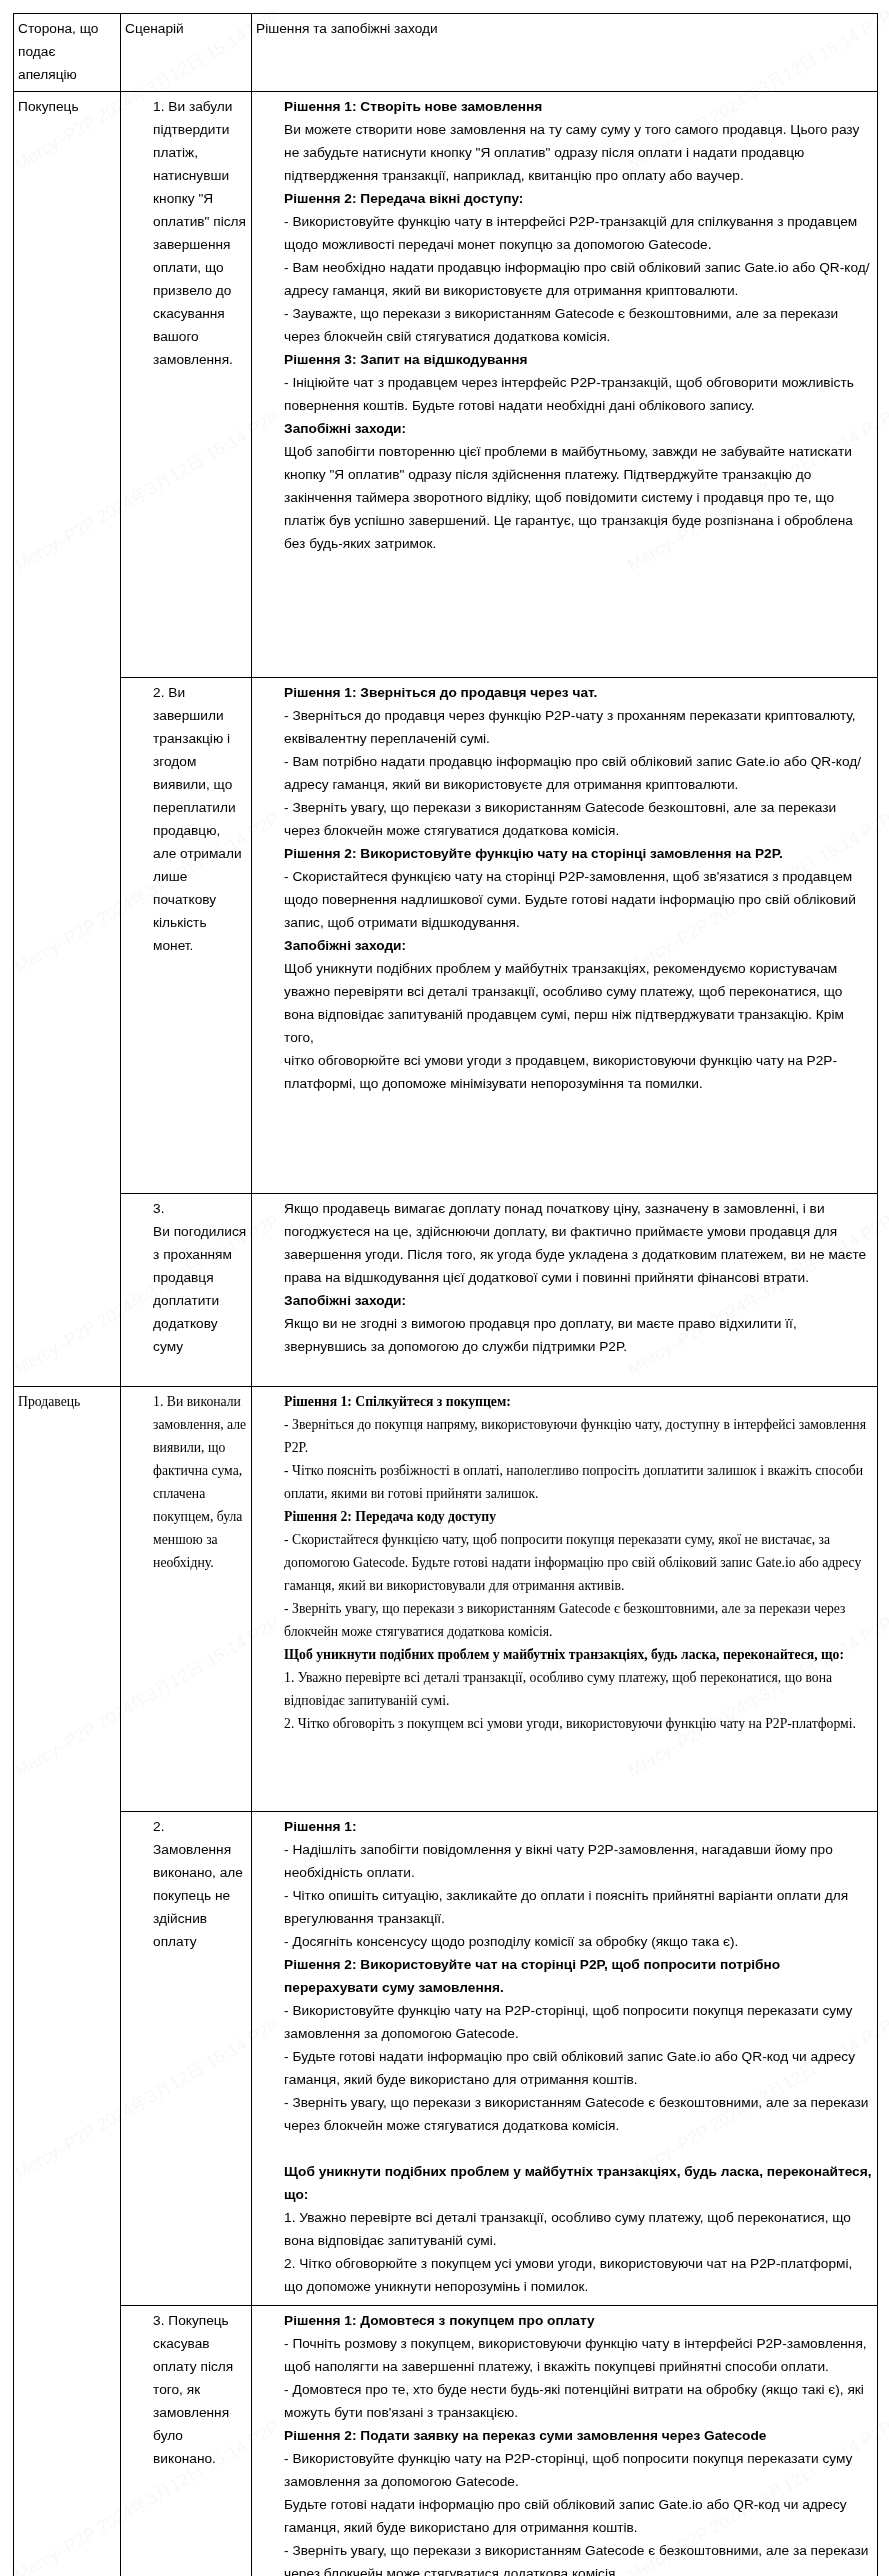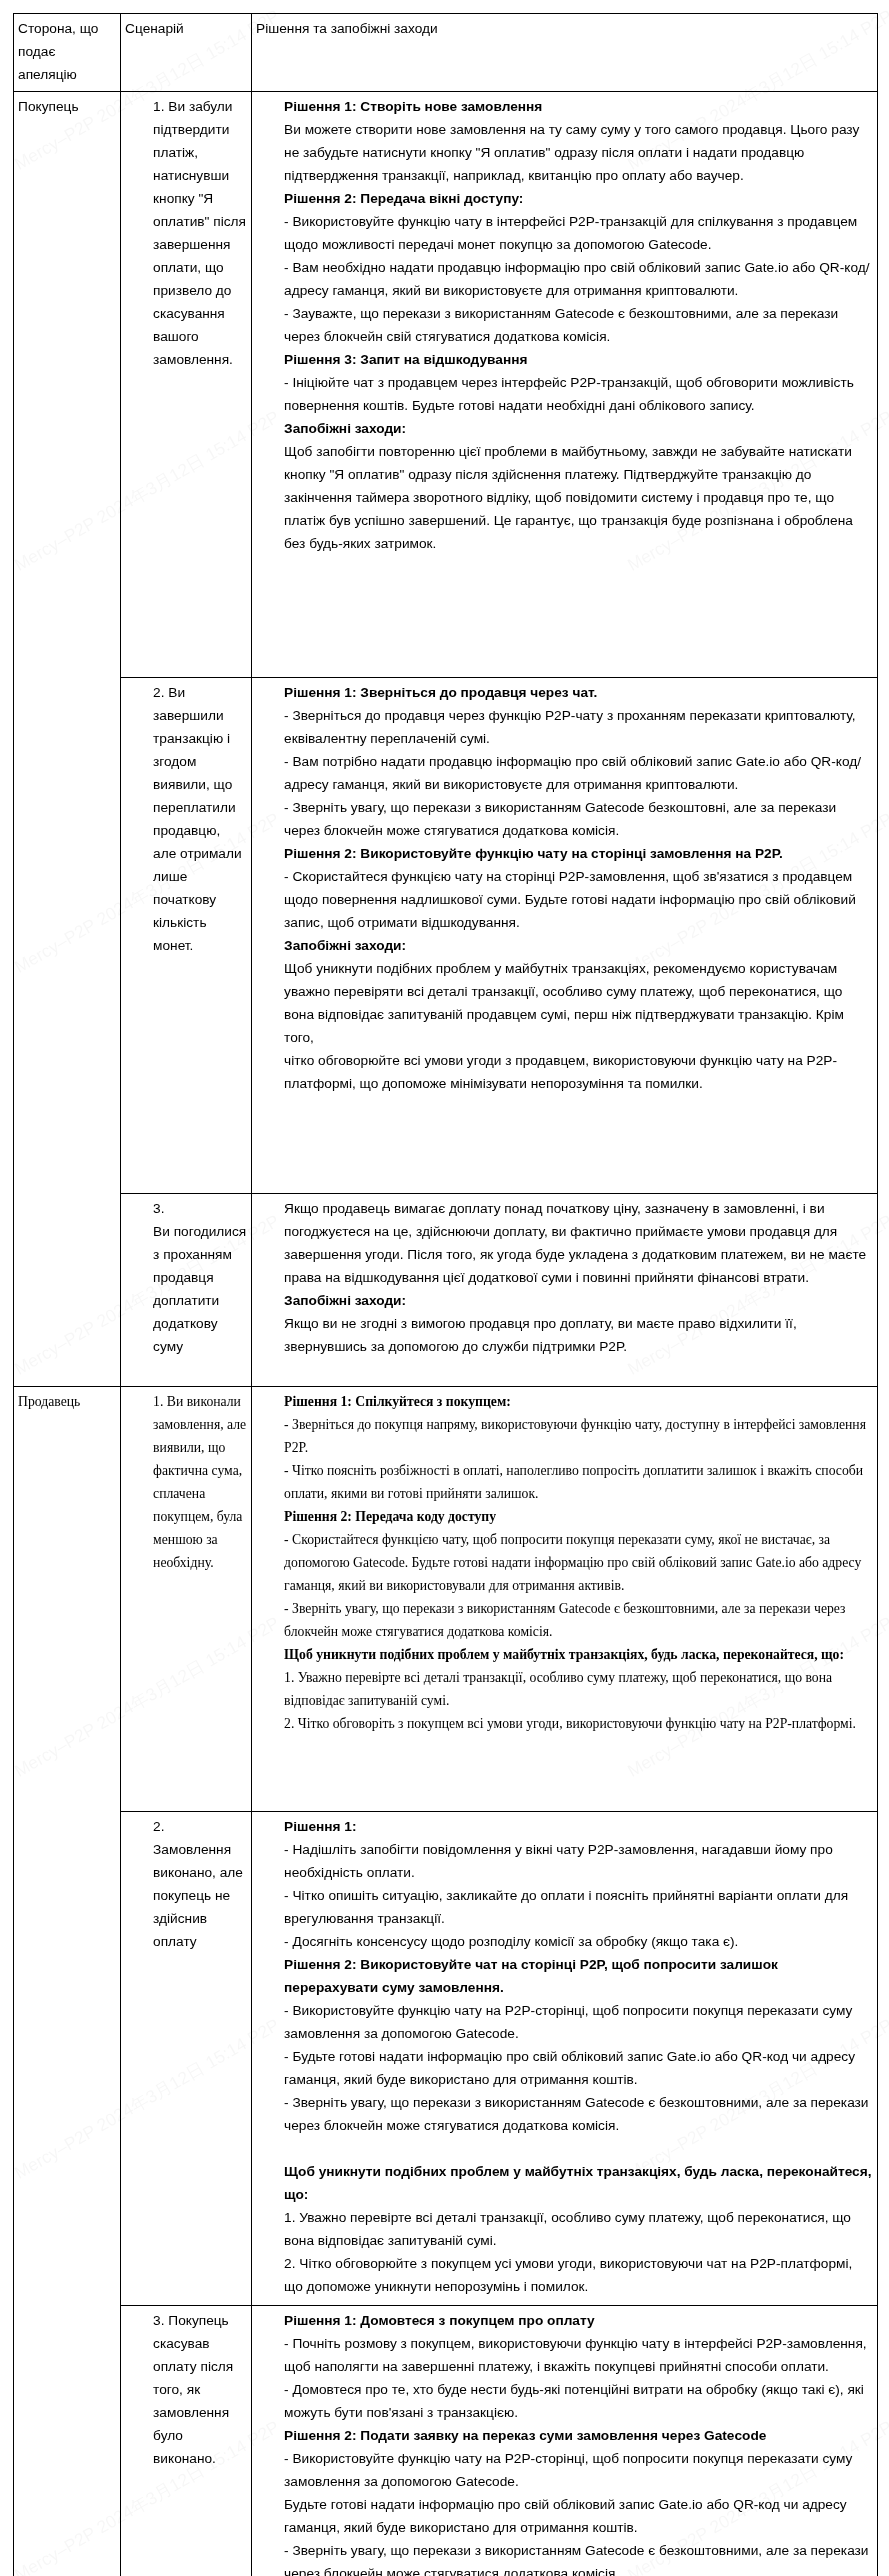--- a/index.html
+++ b/index.html
@@ -148,21 +148,21 @@
       <tr style="height: 494px;">
         <td>
           <span class="line">2.</span>
           <span class="line">Замовлення виконано, але покупець не здійснив оплату</span>
         </td>
         <td>
           <span class="line b">Рішення 1:</span>
           <span class="line">- Надішліть запобігти повідомлення у вікні чату P2P-замовлення, нагадавши йому про необхідність оплати.</span>
           <span class="line">- Чітко опишіть ситуацію, закликайте до оплати і поясніть прийнятні варіанти оплати для врегулювання транзакції.</span>
           <span class="line">- Досягніть консенсусу щодо розподілу комісії за обробку (якщо така є).</span>
-          <span class="line b">Рішення 2: Використовуйте чат на сторінці P2P, щоб попросити залишок перерахувати суму замовлення.</span>
+          <span class="line b">Рішення 2: Використовуйте чат на сторінці P2P, щоб попросити потрібно перерахувати суму замовлення.</span>
           <span class="line">- Використовуйте функцію чату на P2P-сторінці, щоб попросити покупця переказати суму замовлення за допомогою Gatecode.</span>
           <span class="line">- Будьте готові надати інформацію про свій обліковий запис Gate.io або QR-код чи адресу гаманця, який буде використано для отримання коштів.</span>
           <span class="line">- Зверніть увагу, що перекази з використанням Gatecode є безкоштовними, але за перекази через блокчейн може стягуватися додаткова комісія.</span>
           <span class="blank"></span>
           <span class="line b">Щоб уникнути подібних проблем у майбутніх транзакціях, будь ласка, переконайтеся, що:</span>
           <span class="line">1. Уважно перевірте всі деталі транзакції, особливо суму платежу, щоб переконатися, що вона відповідає запитуваній сумі.</span>
           <span class="line">2. Чітко обговорюйте з покупцем усі умови угоди, використовуючи чат на P2P-платформі, що допоможе уникнути непорозумінь і помилок.</span>
         </td>
       </tr>
       <tr style="height: 747px;">

